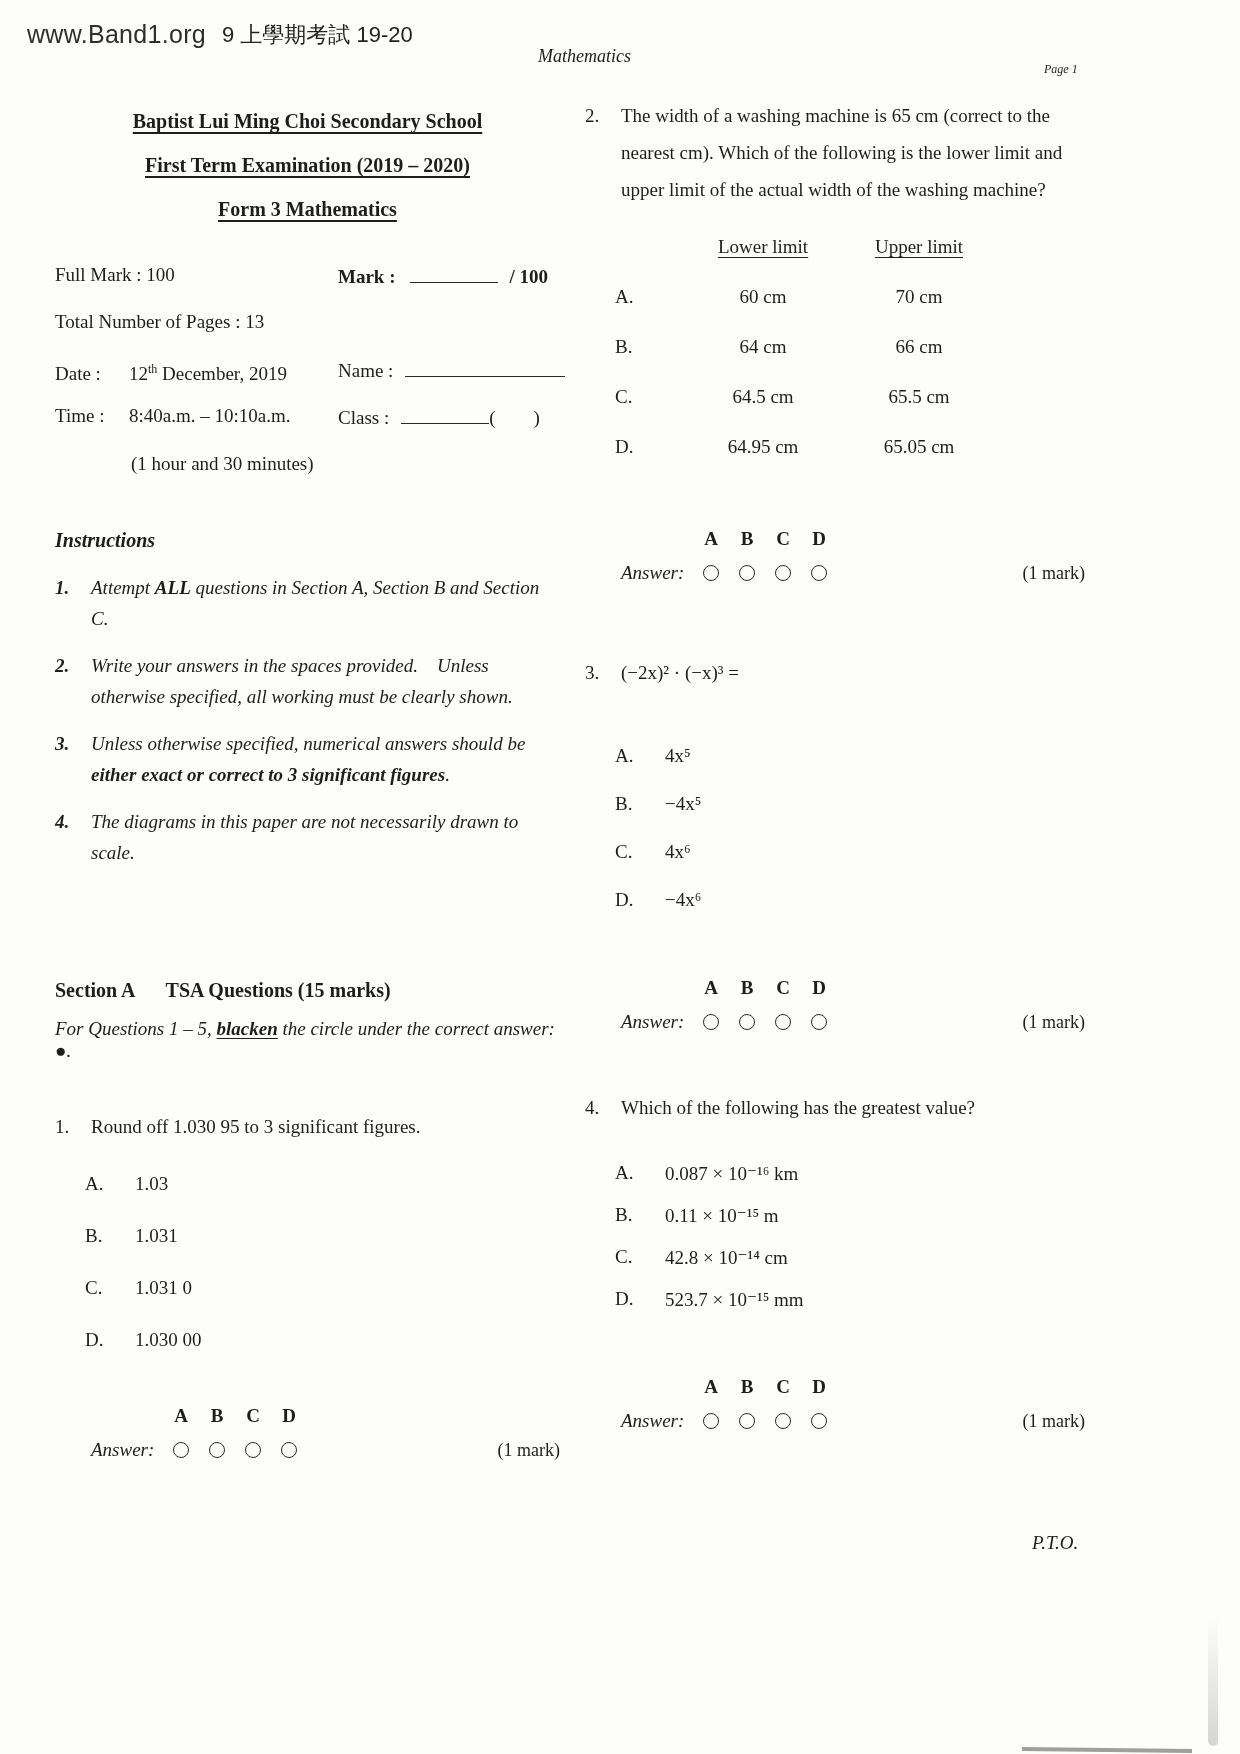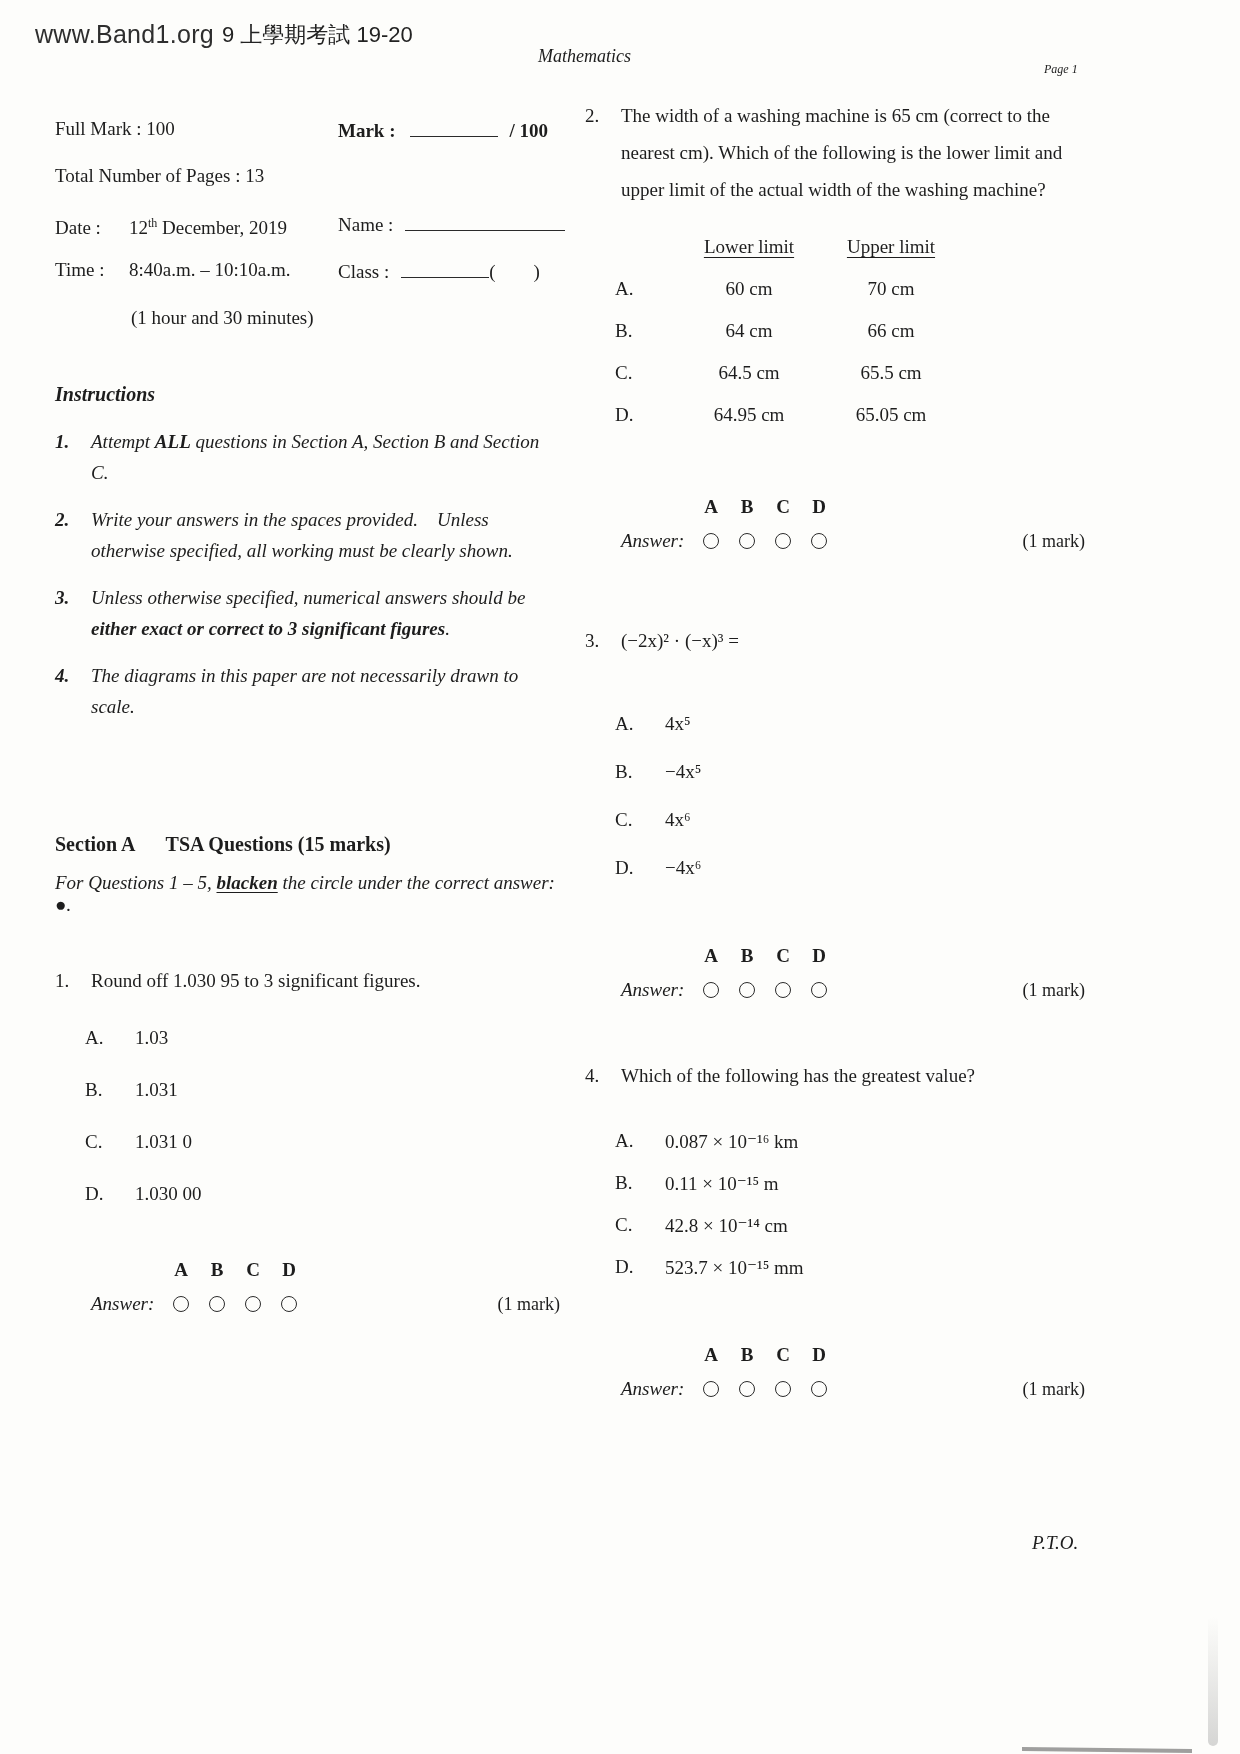--- a/index.html
+++ b/index.html
@@ -10,21 +10,21 @@
     height: 1754px;
     margin: 0 auto;
     background: #fdfdfb;
     font-family: "Liberation Serif", "DejaVu Serif", serif;
     color: #1d1d1d;
     overflow: hidden;
   }
 
   
   .watermark {
-    position: absolute; left: 35px; top: 20px;
+    position: absolute; left: 27px; top: 20px;
     font-family: "Liberation Sans", "DejaVu Sans", sans-serif;
     font-size: 25px; color: #2e2e2e; letter-spacing: .3px;
   }
   .cn-header {
     position: absolute; left: 222px; top: 20px;
     font-family: "Liberation Sans", "DejaVu Sans", sans-serif;
     font-size: 22px; color: #222;
   }
   .subject {
     position: absolute; left: 538px; top: 46px;
@@ -90,21 +90,21 @@
   .options { margin-top: 28px; margin-left: 30px; font-size: 19px; }
   .option { display: flex; margin-bottom: 0; }
   .opt-label { width: 26px; flex: none; }
   .opt-text  { margin-left: 24px; }
   .options-loose .option { height: 52px; }
   .options-mid   .option { height: 48px; }
   .options-tight .option { height: 42px; }
 
   
   .limits-table { margin-top: 28px; margin-left: 30px; font-size: 19px;
-    display: grid; grid-template-columns: 56px 128px 128px; column-gap: 14px; row-gap: 20px; }
+    display: grid; grid-template-columns: 56px 128px 128px; column-gap: 14px; row-gap: 20px; gap: 28px; }
   .lt-h { text-align: center; text-decoration: underline; text-underline-offset: 4px; }
   .lt-val { text-align: center; }
 
   
   .answer-block { margin-top: 24px; }
   .ab-letters { display: flex; gap: 20px; margin-left: 118px; font-weight: 700; font-size: 19px; }
   .ab-letters span { width: 16px; text-align: center; }
   .ab-row { display: flex; align-items: center; margin-top: 12px; }
   .ab-label { width: 70px; margin-left: 36px; font-style: italic; font-size: 19px; }
   .ab-circles { display: flex; gap: 20px; margin-left: 12px; }
@@ -132,20 +132,25 @@
 
   <span class="watermark">www.Band1.org</span>
   <span class="cn-header">9 上學期考試 19-20</span>
   <span class="subject">Mathematics</span>
   <span class="page-number">Page 1</span>
 
   <div class="columns">
 
     <div class="col col-left">
 
+      <div class="school-header">
+        <div class="sh-line">Baptist Lui Ming Choi Secondary School</div>
+        <div class="sh-line">First Term Examination (2019 – 2020)</div>
+        <div class="sh-line">Form 3 Mathematics</div>
+      </div>
 
       <div class="info-block">
         <div class="info-row">
           <span class="info-left">Full Mark : 100</span>
           <span class="info-right"><span class="bold">Mark :</span><span class="blank blank-mark"></span><span class="bold">/ 100</span></span>
         </div>
         <div class="info-row">
           <span class="info-left">Total Number of Pages : 13</span>
         </div>
         <div class="info-row">

